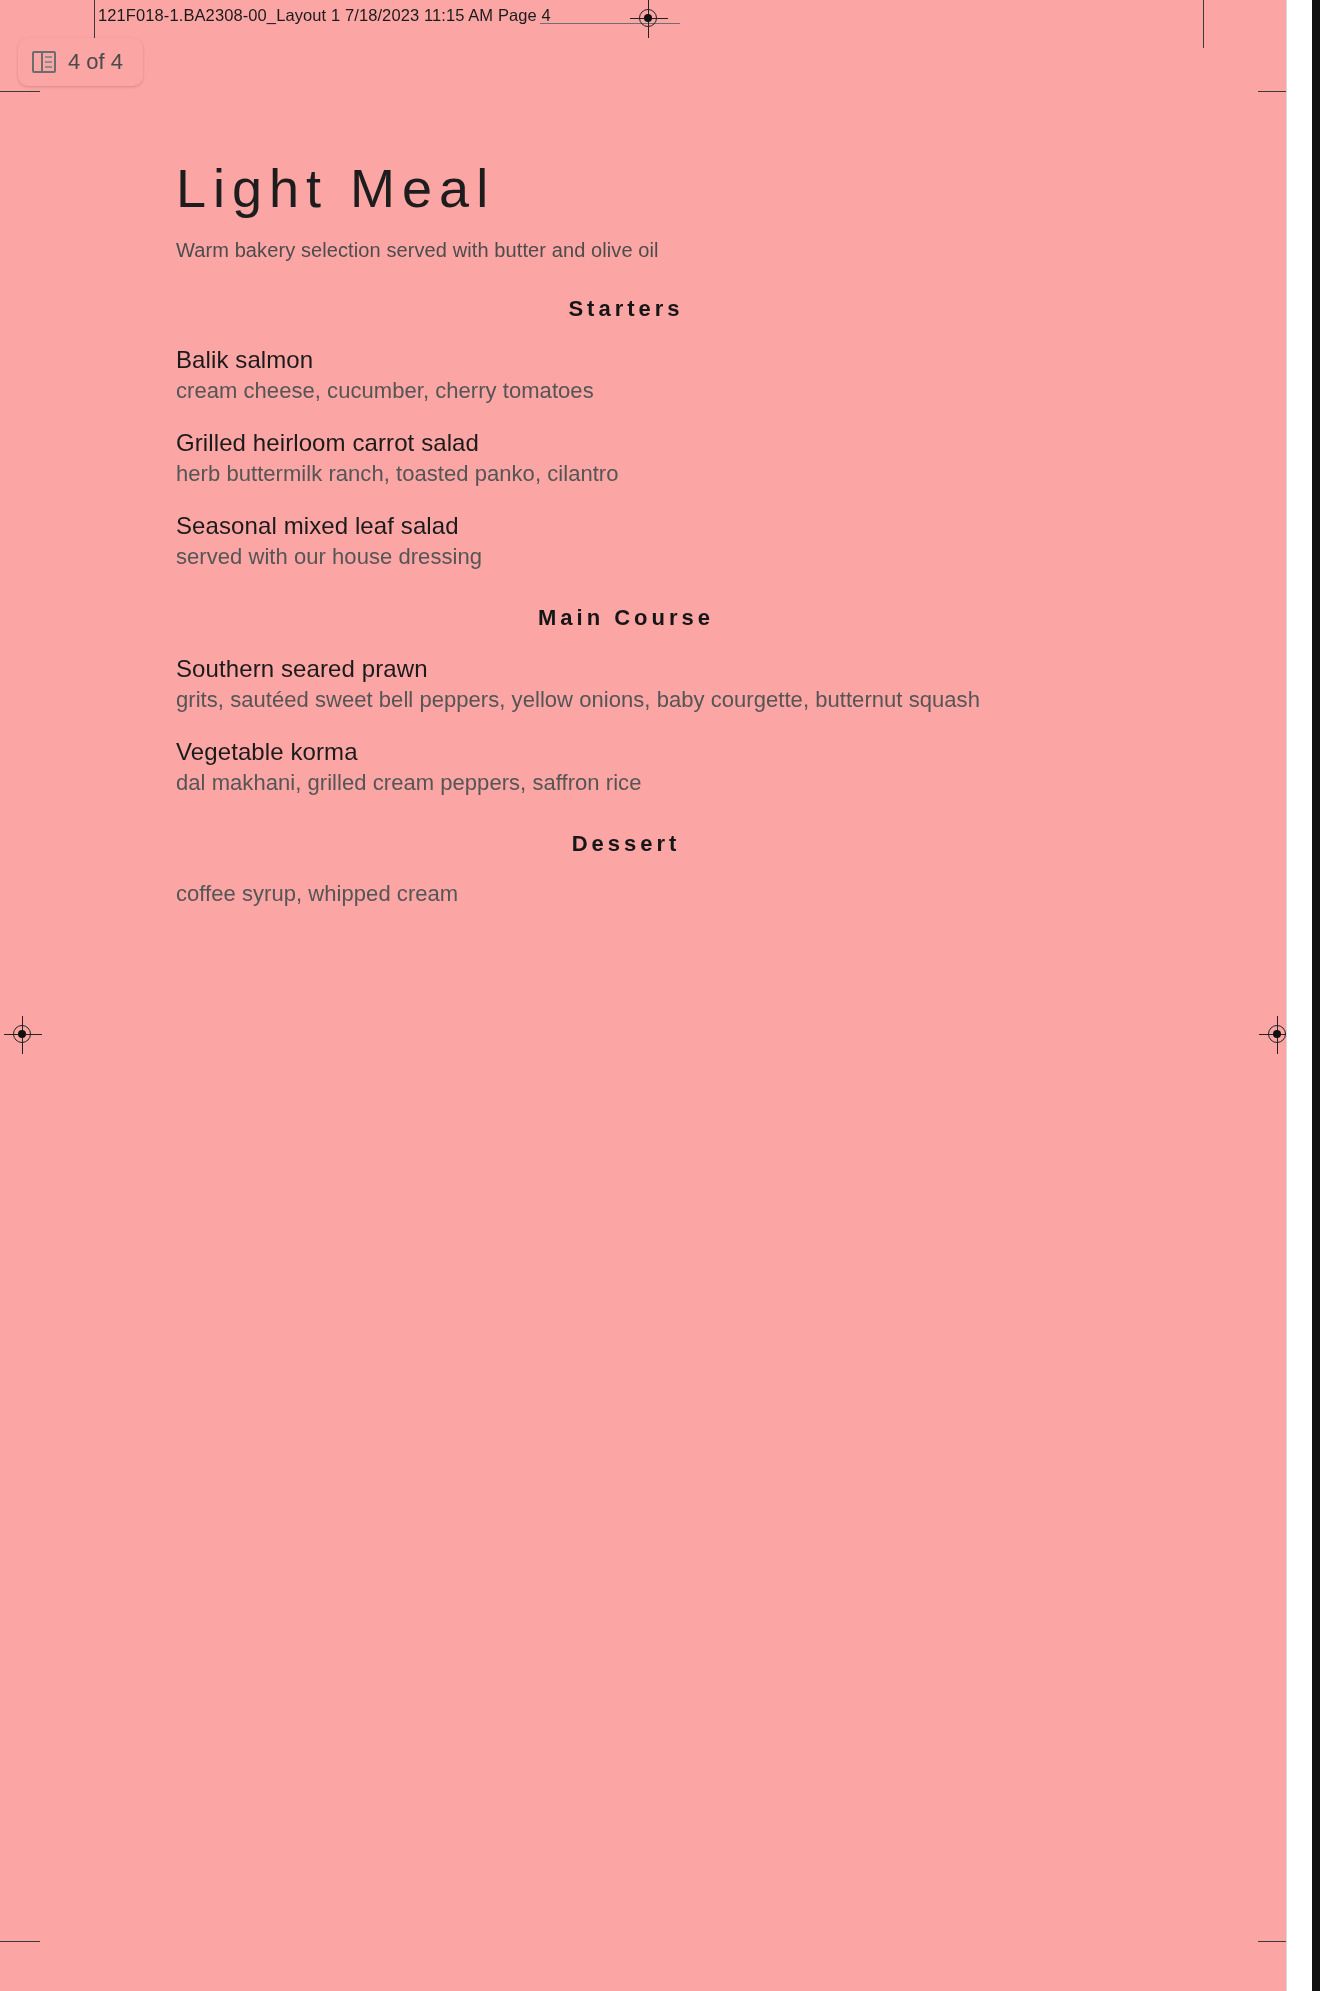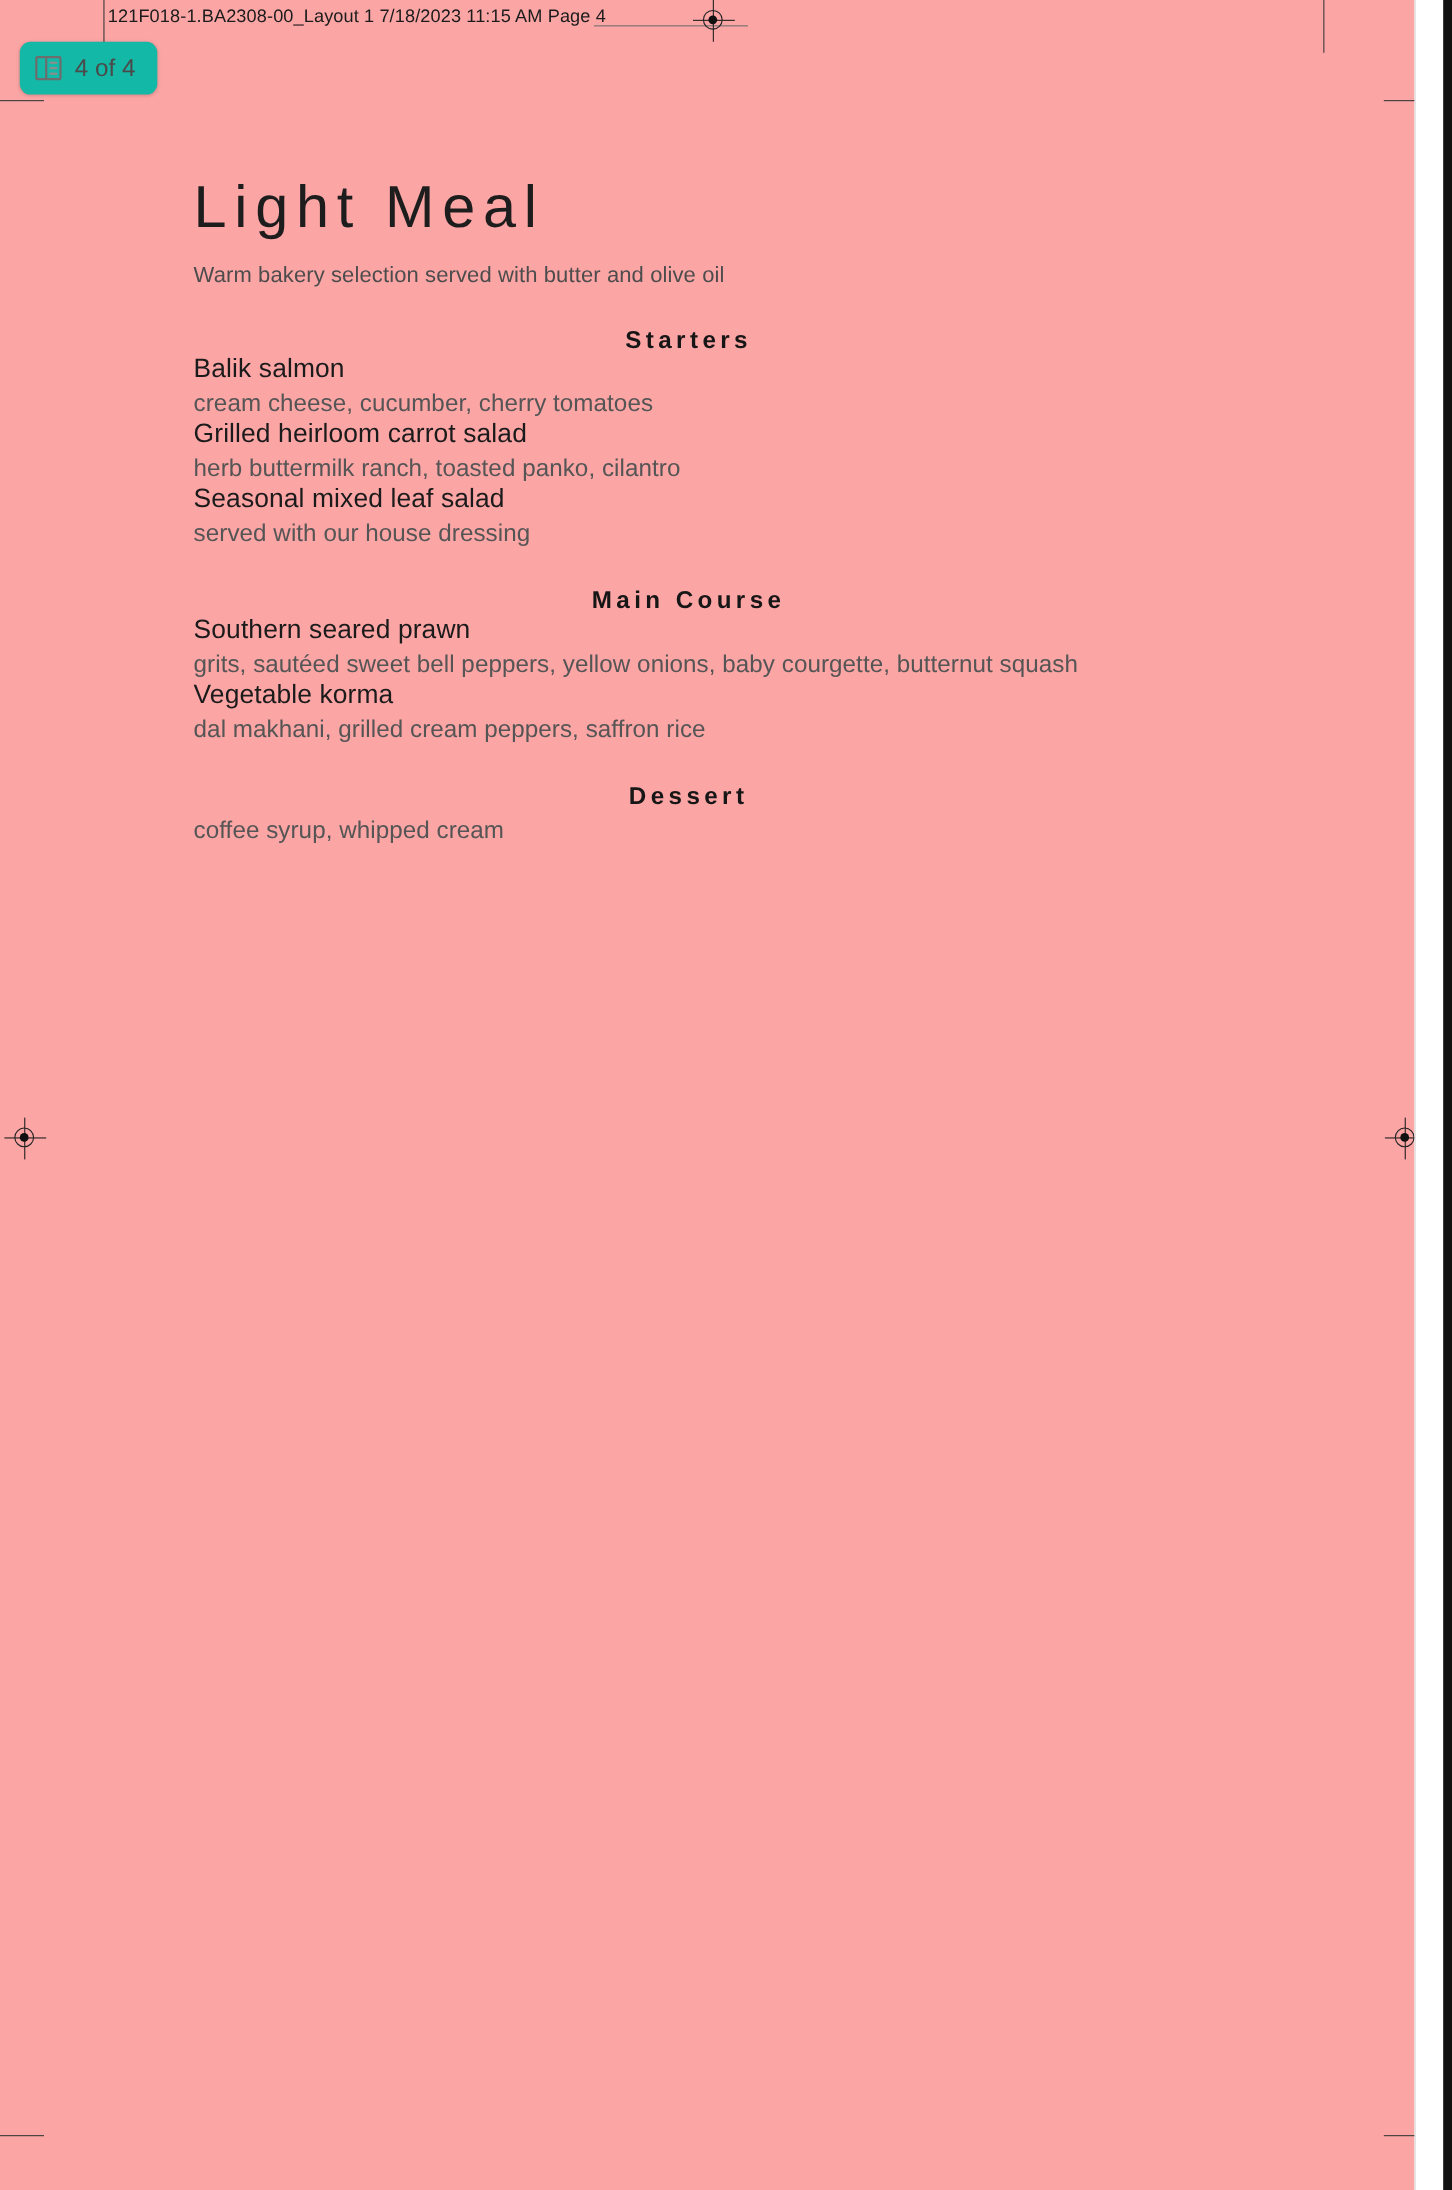--- a/index.html
+++ b/index.html
@@ -101,21 +101,21 @@
   
   #page-pill {
     position: absolute;
     left: 18px;
     top: 38px;
     height: 48px;
     padding: 0 20px 0 14px;
     display: flex;
     align-items: center;
     gap: 12px;
-    background: #14b8a6;
+    background: #fca5a5;
     border-radius: 10px;
     box-shadow: 0 1px 3px rgba(0,0,0,0.16);
   }
   #page-pill .pill-text {
     font-size: 22px;
     color: #4a4a4a;
     font-family: "Liberation Sans", sans-serif;
   }
   .pages-icon {
     width: 24px; height: 22px;
@@ -169,20 +169,21 @@
   }
   .section-head {
     margin-top: 34px;
     font-size: 22px;
     font-weight: bold;
     letter-spacing: 4px;
     color: #161616;
     text-align: center;
   }
   .dish {
+    margin-top: 24px;
   }
   .dish-name {
     font-size: 24px;
     font-weight: 400;
     color: #1b1b1b;
     letter-spacing: 0.1px;
     line-height: 1.15;
   }
   .dish-desc {
     margin-top: 5px;

